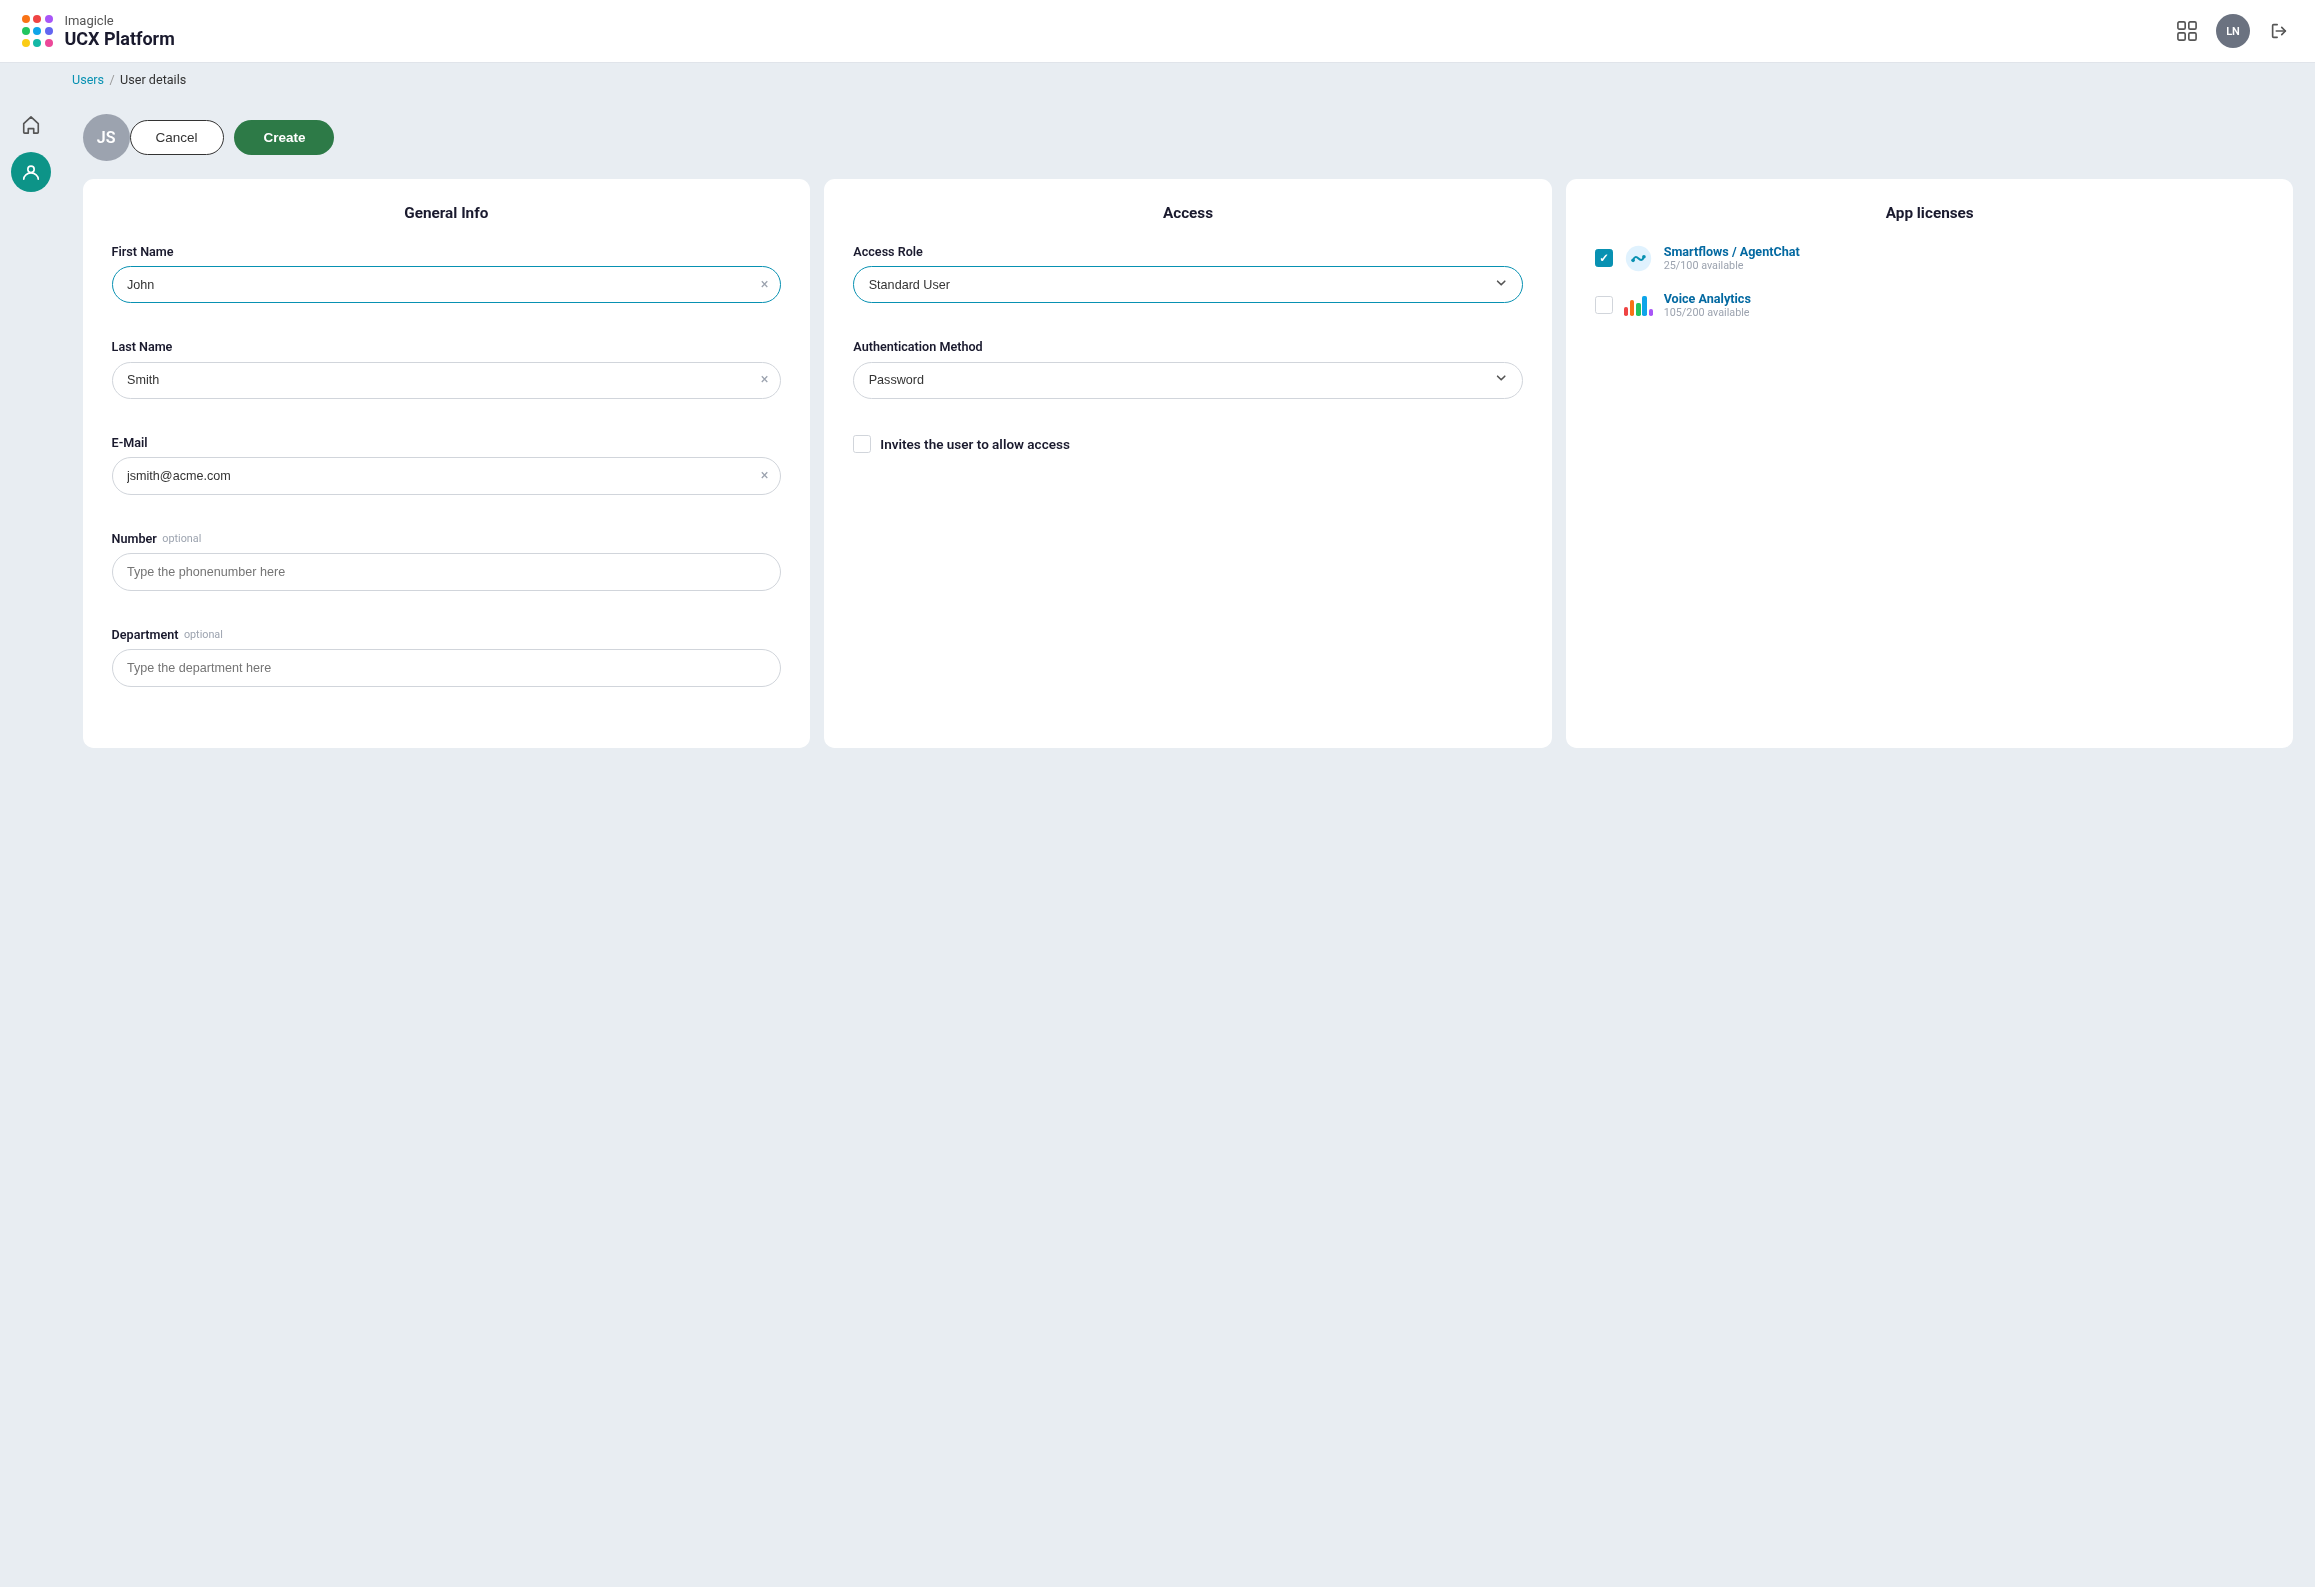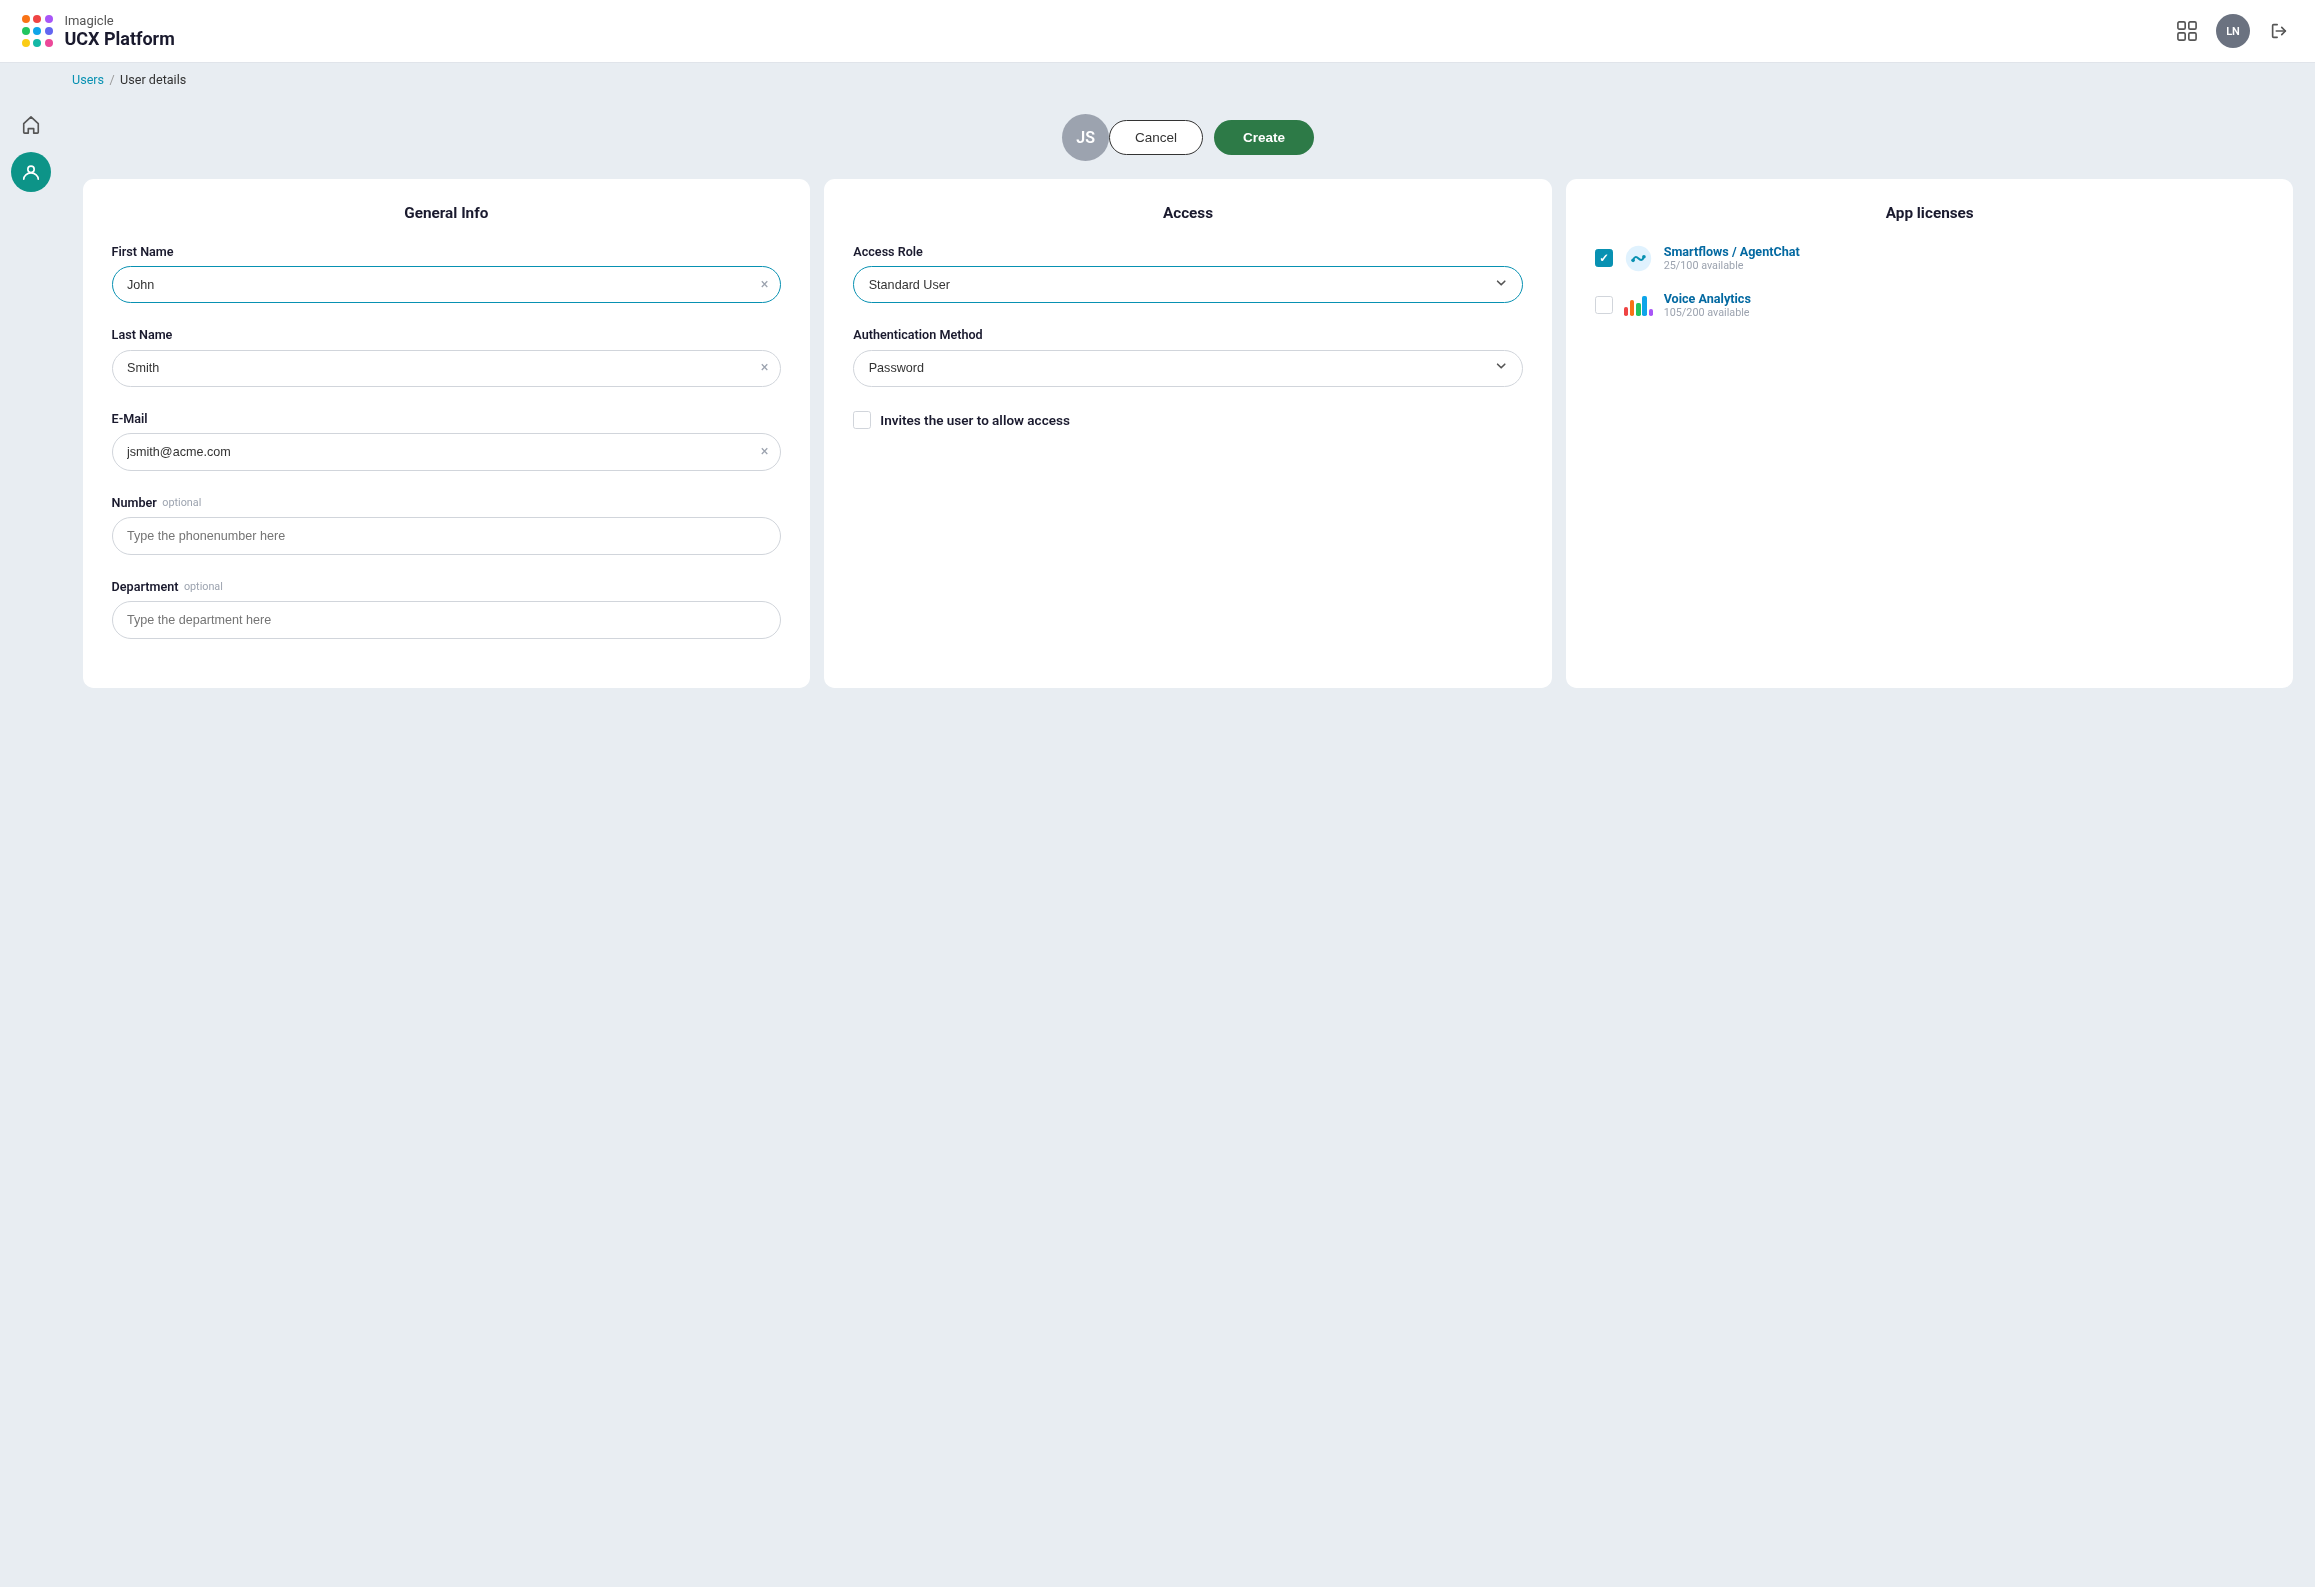--- a/index.html
+++ b/index.html
@@ -135,21 +135,21 @@
     
     .content {
       flex: 1;
       padding: 18px 21.6px;
     }
 
     
     .user-header {
       display: flex;
       align-items: center;
-      justify-content: center;
+      justify-content: flex-start;
       margin-bottom: 18px;
     }
     .user-avatar {
       width: 47px;
       height: 47px;
       border-radius: 50%;
       background: #9ca3af;
       color: white;
       display: flex;
       align-items: center;
@@ -197,21 +197,21 @@
     .panel-title {
       text-align: center;
       font-size: 15.3px;
       font-weight: 700;
       color: #1a1a2e;
       margin-bottom: 21.6px;
     }
 
     
     .field-group {
-      margin-bottom: 24px;
+      margin-bottom: 36px;
     }
     .field-label {
       font-size: 12.6px;
       font-weight: 600;
       color: #1a1a2e;
       margin-bottom: 7.2px;
       display: flex;
       align-items: center;
       gap: 5.4px;
     }

